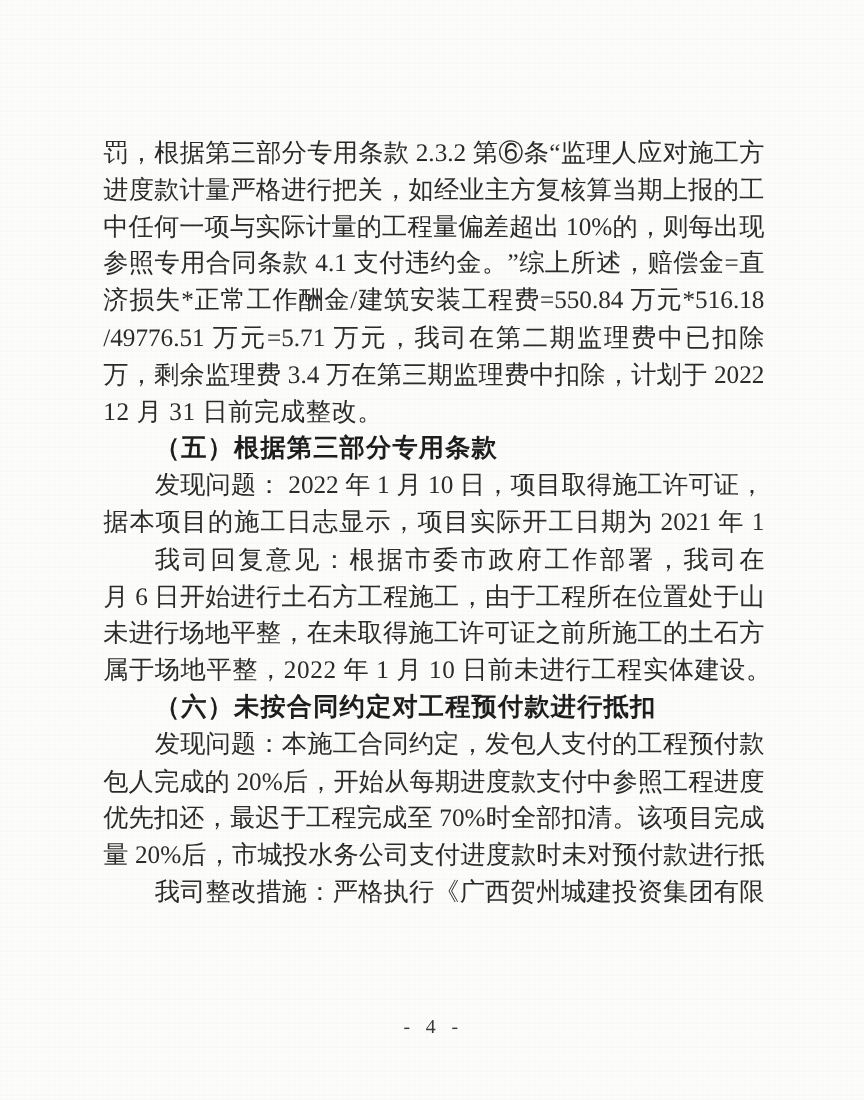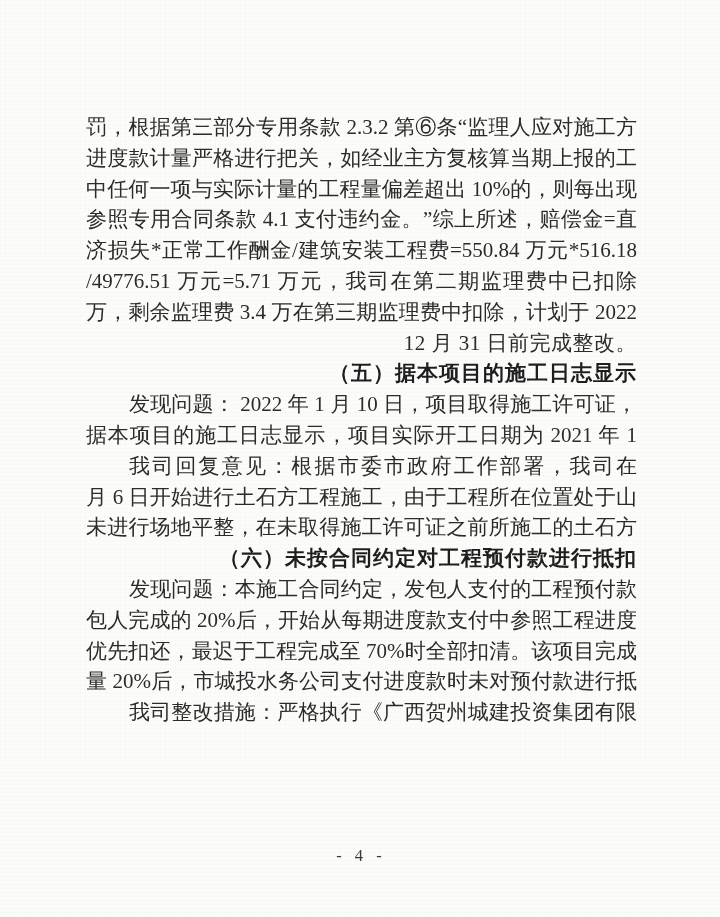--- a/index.html
+++ b/index.html
@@ -28,21 +28,21 @@
     top: 112px;
     width: 551px;
   }
   .ln {
     font-size: 21px;
     line-height: 30.8px;
     height: 30.8px;
     overflow: hidden;
     letter-spacing: 0.5px;
     color: var(--ink);
-    text-align: right;
+    text-align: left;
     white-space: nowrap;
   }
   .ln.j {
     white-space: normal;
     text-align: justify;
     text-align-last: justify;
     text-justify: inter-character;
     letter-spacing: 0px;
   }
   .ln.ind { text-indent: 43px; }
@@ -69,26 +69,27 @@
 <div class="page">
   <div class="textblock">
     <div class="ln j">罚，根据第三部分专用条款 2.3.2 第⑥条“监理人应对施工方各期</div>
     <div class="ln j">进度款计量严格进行把关，如经业主方复核算当期上报的工程量</div>
     <div class="ln j">中任何一项与实际计量的工程量偏差超出 10%的，则每出现一项</div>
     <div class="ln j">参照专用合同条款 4.1 支付违约金。”综上所述，赔偿金=直接经</div>
     <div class="ln j">济损失*正常工作酬金/建筑安装工程费=550.84 万元*516.18 万元</div>
     <div class="ln j">/49776.51 万元=5.71 万元，我司在第二期监理费中已扣除 2.31</div>
     <div class="ln j">万，剩余监理费 3.4 万在第三期监理费中扣除，计划于 2022 年</div>
     <div class="ln">12 月 31 日前完成整改。</div>
-    <div class="ln hd ind">（五）据本项目的施工日志显示</div>
+    <div class="ln hd ind">（五）根据第三部分专用条款</div>
     <div class="ln ind j">发现问题： 2022 年 1 月 10 日，项目取得施工许可证，而根</div>
     <div class="ln j">据本项目的施工日志显示，项目实际开工日期为 2021 年 1 月 6</div>
     <div class="ln ind j">我司回复意见：根据市委市政府工作部署，我司在 2021 年 1</div>
     <div class="ln j">月 6 日开始进行土石方工程施工，由于工程所在位置处于山体，</div>
     <div class="ln j">未进行场地平整，在未取得施工许可证之前所施工的土石方工程</div>
+    <div class="ln">属于场地平整，2022 年 1 月 10 日前未进行工程实体建设。</div>
     <div class="ln hd ind">（六）未按合同约定对工程预付款进行抵扣</div>
     <div class="ln ind j">发现问题：本施工合同约定，发包人支付的工程预付款在承</div>
     <div class="ln j">包人完成的 20%后，开始从每期进度款支付中参照工程进度比例</div>
     <div class="ln j">优先扣还，最迟于工程完成至 70%时全部扣清。该项目完成工程</div>
     <div class="ln j">量 20%后，市城投水务公司支付进度款时未对预付款进行抵扣。</div>
     <div class="ln ind j">我司整改措施：严格执行《广西贺州城建投资集团有限公司</div>
   </div>
 
   <div class="footer">- 4 -</div>
 </div>

